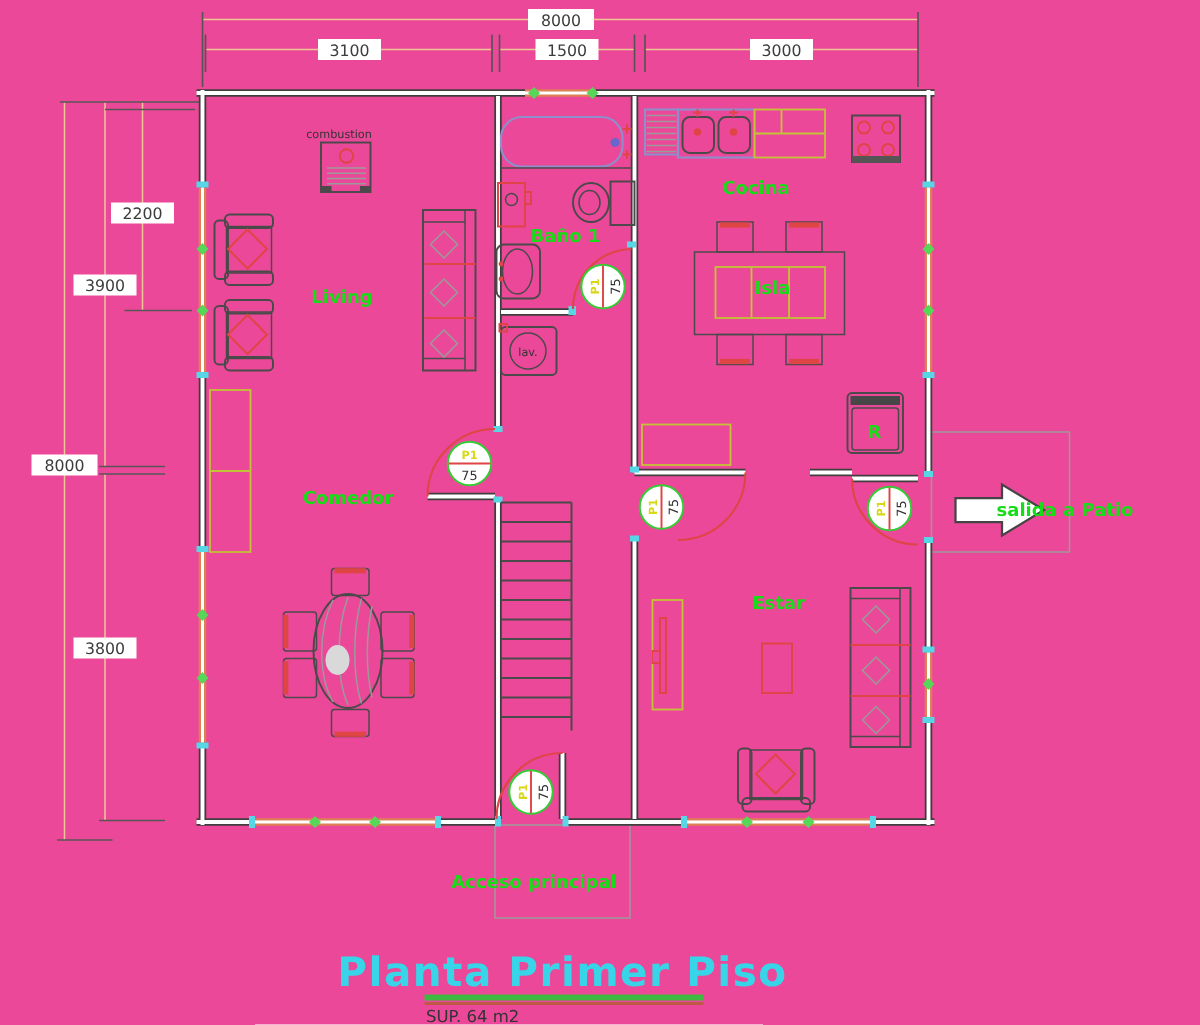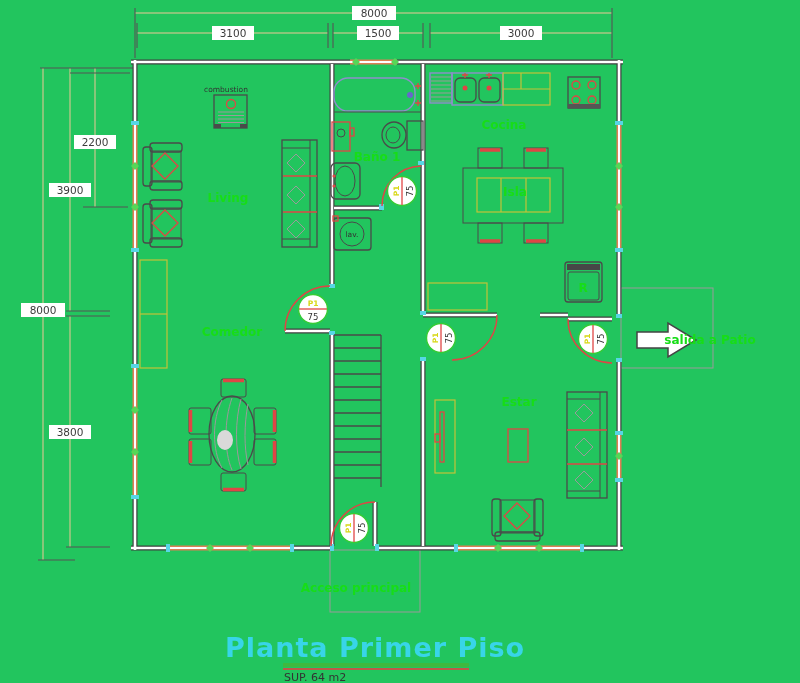--- a/index.html
+++ b/index.html
@@ -1,16 +1,16 @@
 <!DOCTYPE html>
 <html><head>
 <meta charset="utf-8">
 <style>
   html,body{margin:0;padding:0;background:#fff;}
-  .canvas{position:relative;width:800px;height:683px;background:#22c55e;overflow:hidden;}
+  .canvas{position:relative;width:800px;height:683px;background:#ec4899;overflow:hidden;}
   svg{position:absolute;left:0;top:0;}
   svg text{font-family:"DejaVu Sans",sans-serif;}
   .wall-d{stroke:#3e3e3e;stroke-width:5;fill:none;}
   .wall-w{stroke:#ffffff;stroke-width:2.6;fill:none;}
   .win-d{stroke:#dd7f55;stroke-width:5;fill:none;}
   .win-w{stroke:#ffffff;stroke-width:2;fill:none;}
   .thin{stroke:#4a4a4a;stroke-width:1.3;fill:none;}
   .thin2{stroke:#4a4a4a;stroke-width:1;fill:none;}
   .red{stroke:#e04545;stroke-width:1.3;fill:none;}
   .redT{stroke:#e04545;stroke-width:3.5;fill:none;}

